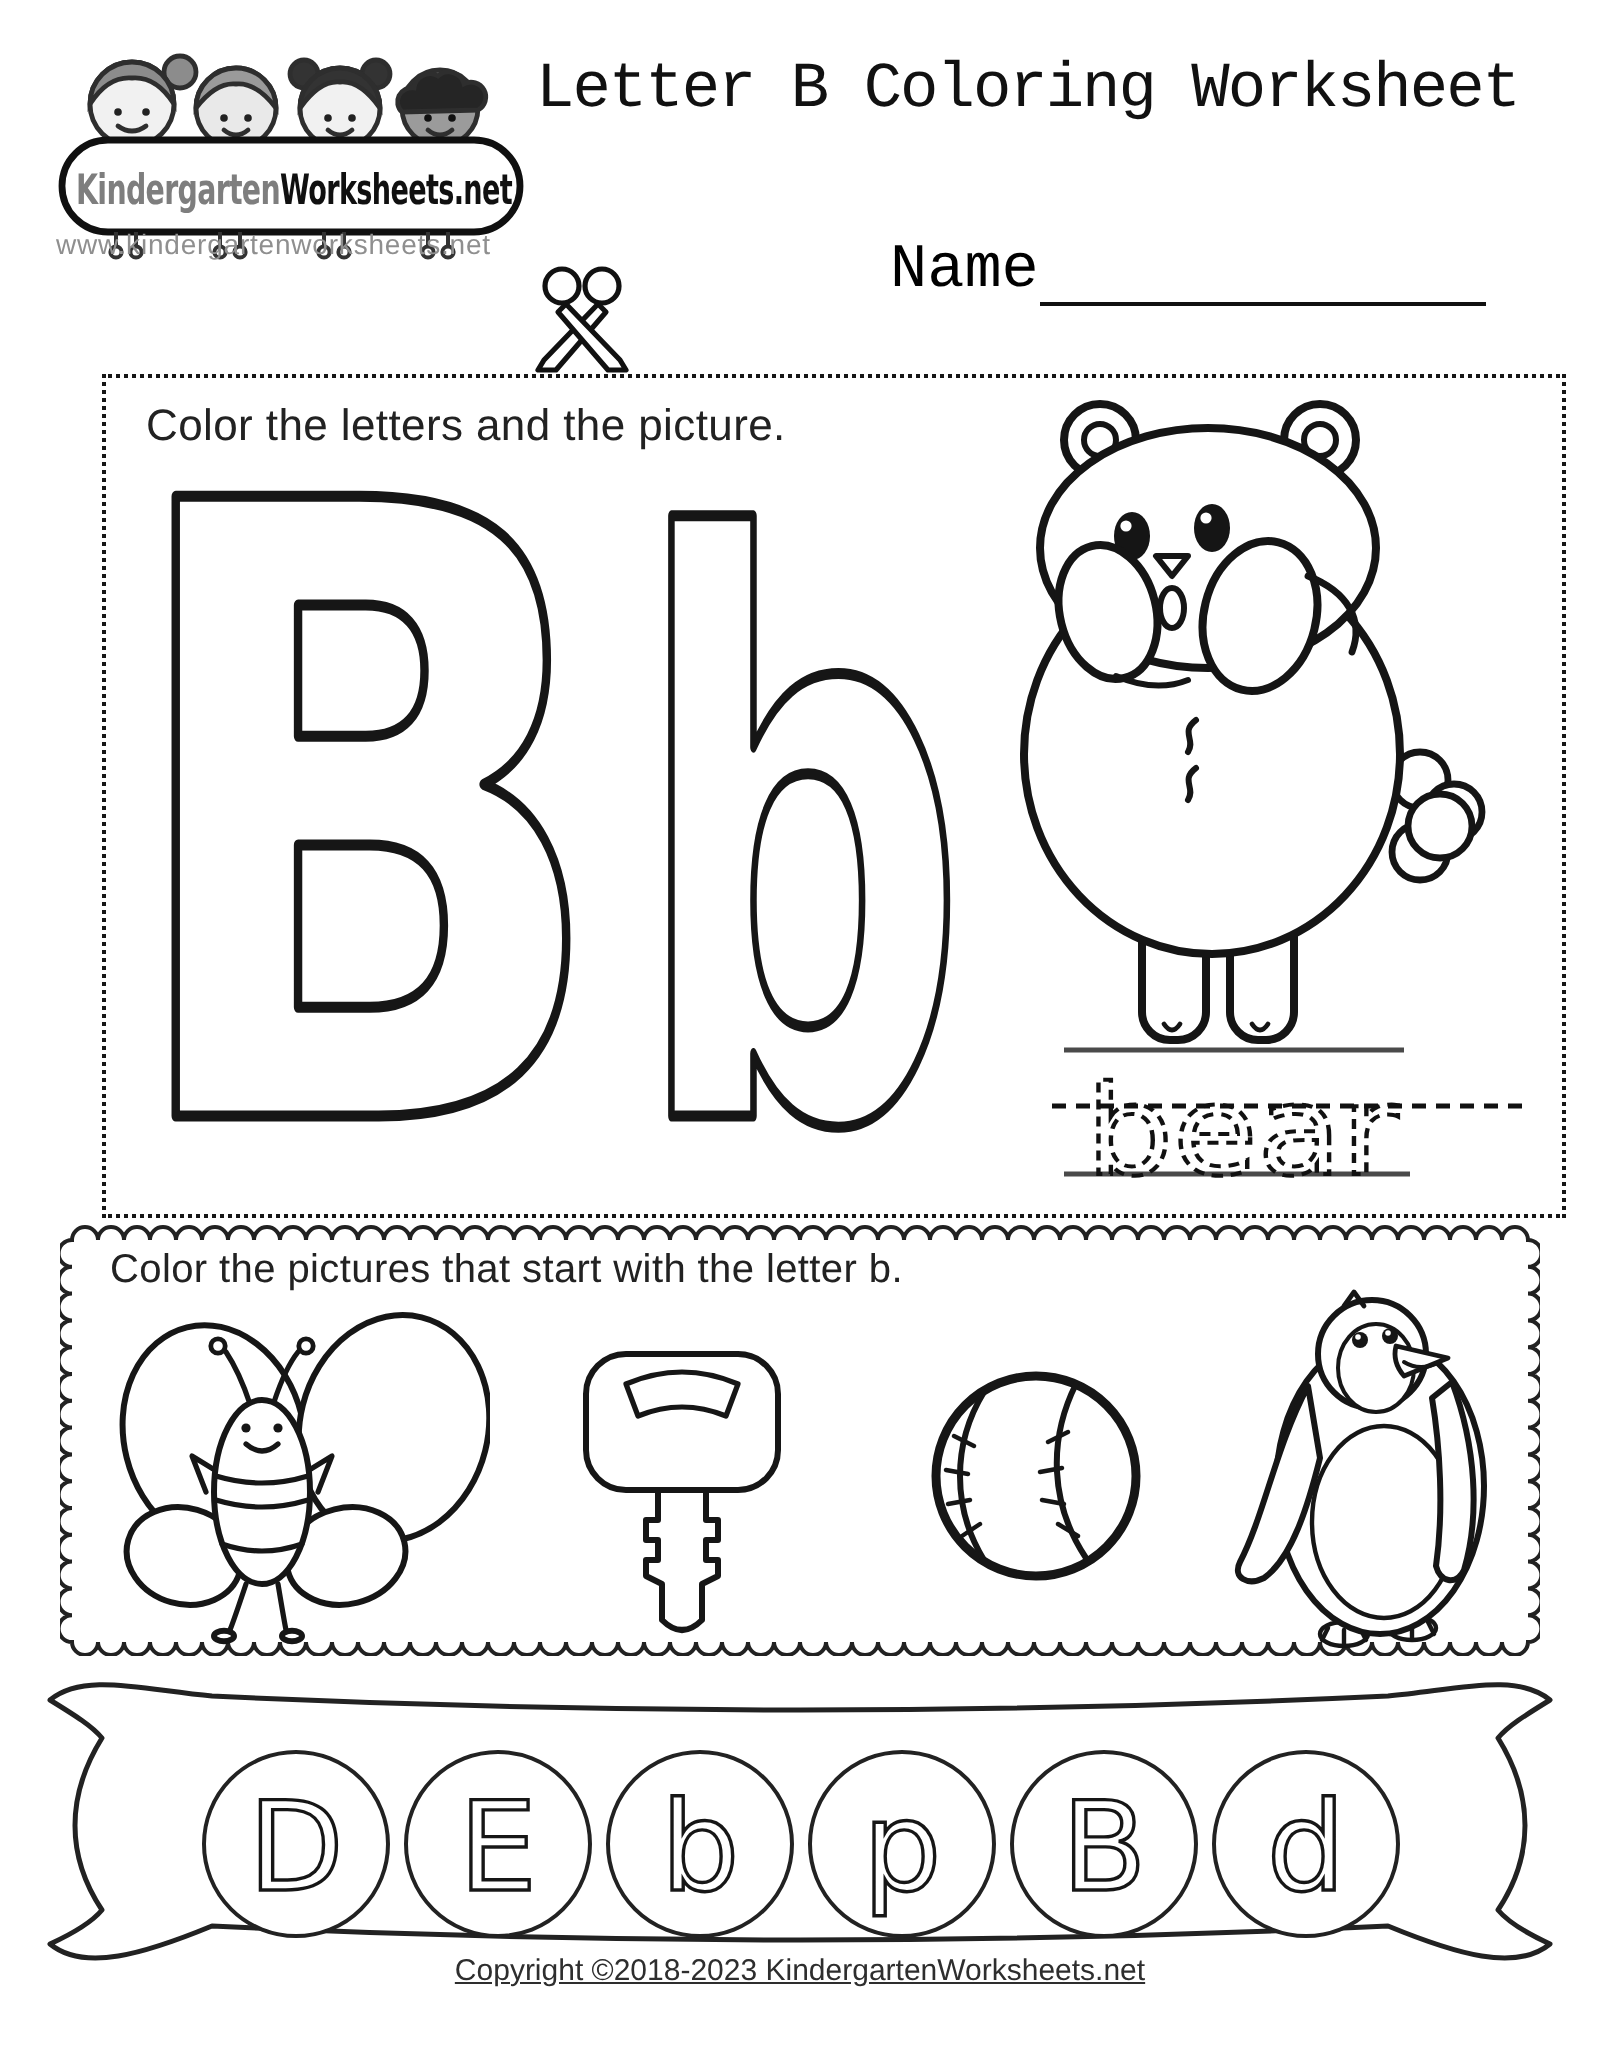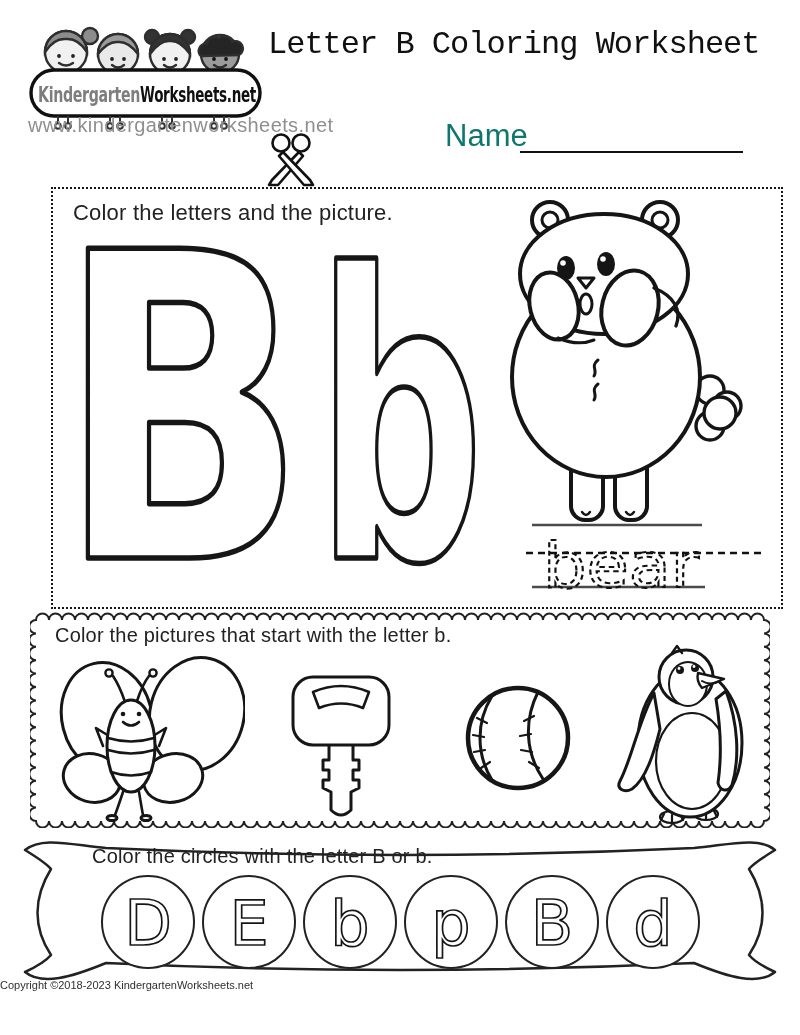--- a/index.html
+++ b/index.html
@@ -1,27 +1,27 @@
 <!DOCTYPE html>
 <html><head>
 <meta charset="utf-8">
 <style>
   html,body{margin:0;padding:0;background:#fff;}
   .page{position:relative;width:800px;height:1035px;background:#fff;overflow:hidden;
         font-family:"Liberation Sans",sans-serif;color:#1a1a1a;}
   .abs{position:absolute;}
   .title{font-family:Liberation Mono, monospace;font-size:32px;letter-spacing:-1px;color:#111;white-space:nowrap;}
-  .weburl{font-size:20px;color:#8f8f8f;letter-spacing:.4px;}
-  .name-label{font-size:31px;color:#0f766e;}
+  .weburl{font-size:14px;color:#8f8f8f;letter-spacing:.4px;}
+  .name-label{font-size:31px;color:#000000;font-family:Liberation Mono, monospace;}
   .name-line{border-bottom:2.5px solid #111;width:223px;height:1px;}
   .instruction{font-size:22px;color:#222;letter-spacing:.2px;white-space:nowrap;}
   .instruction.small{font-size:20px;}
   .letters-box{left:51px;top:187px;width:728px;height:418px;border:2.5px dotted #151515;}
   .pictures-box{left:30px;top:612px;width:672px;height:216px;}
-  .footer{left:0;top:976px;width:100%;font-size:11px;line-height:19px;color:#2e2e2e;}
+  .footer{left:0;top:976px;width:100%;text-align:center;font-size:15px;line-height:19px;color:#2e2e2e;text-decoration:underline;}
   svg{display:block;}
 </style>
 </head>
 <body>
 
 <div class="page">
 
   <svg class="abs" style="left:28px;top:16px" width="236" height="116" viewBox="0 0 236 116">
 
     <g stroke="#2e2e2e" stroke-width="2.4" stroke-linecap="round">
@@ -245,19 +245,18 @@
         <circle cx="534" cy="94" r="46" fill="#fff" stroke="#222" stroke-width="2"></circle>
         <text x="534" y="117" text-anchor="middle" font-family="DejaVu Sans, sans-serif" font-size="62" fill="#fff" stroke="#161616" stroke-width="1.7">B</text>
       </g>
       <g>
         <circle cx="635" cy="94" r="46" fill="#fff" stroke="#222" stroke-width="2"></circle>
         <text x="635" y="117" text-anchor="middle" font-family="DejaVu Sans, sans-serif" font-size="62" fill="#fff" stroke="#161616" stroke-width="1.7">d</text>
       </g>
     </g>
   </svg>
 
-  <div class="abs instruction small" style="left:92px;top:845px">Color the circles with the letter B or b.</div>
 
   <div class="abs footer">
     <div>Copyright ©2018-2023 KindergartenWorksheets.net</div>
   </div>
 
 </div>
 
 </body></html>

